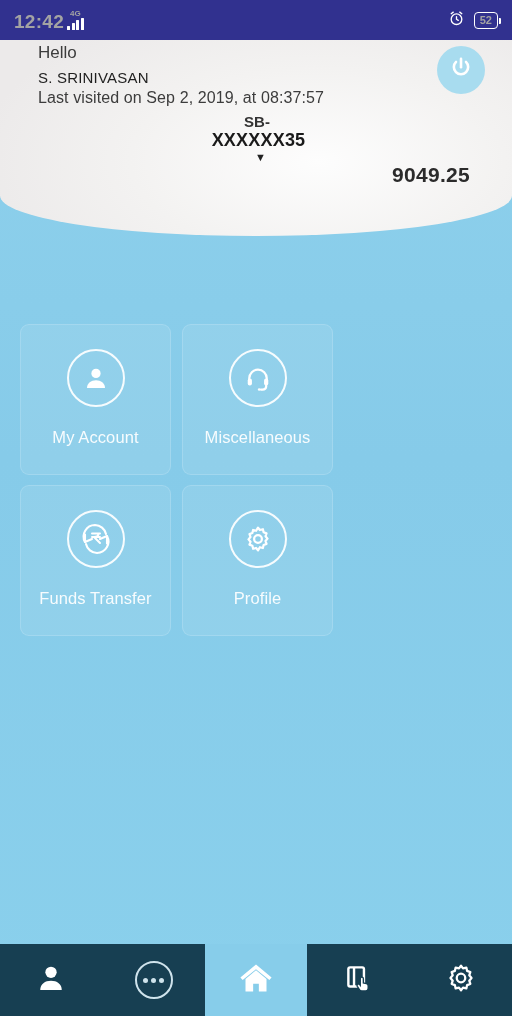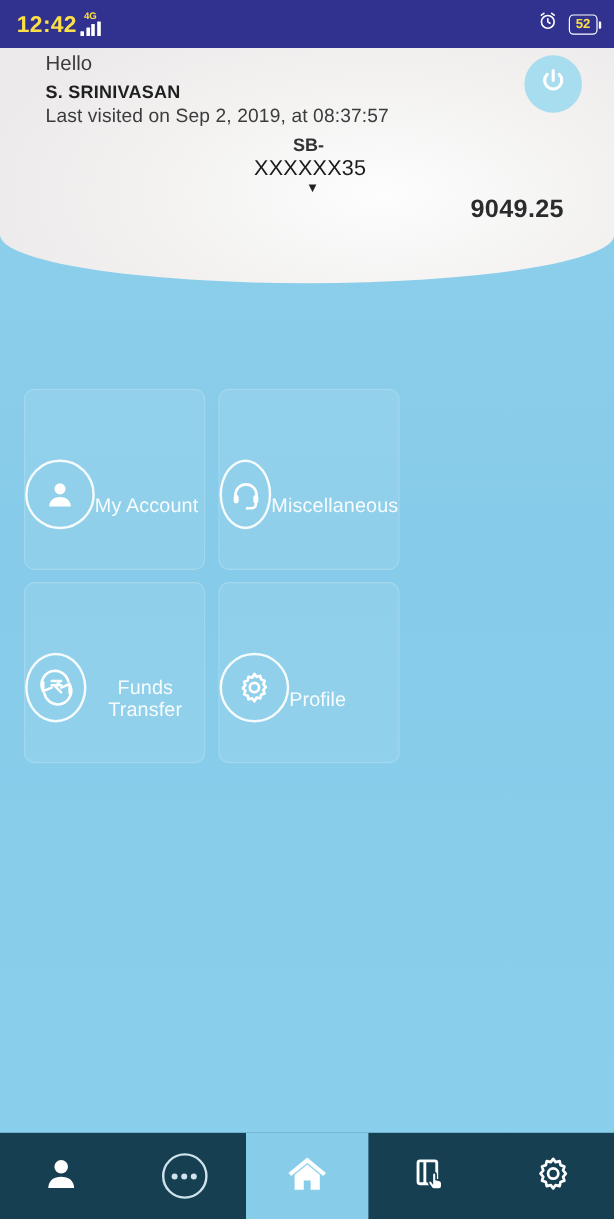--- a/index.html
+++ b/index.html
@@ -16,21 +16,21 @@
     overflow: hidden;
   }
 
   
   .statusbar {
     position: absolute; top: 0; left: 0;
     width: 512px; height: 40px;
     background: #31318f;
     display: flex; align-items: center;
     padding: 0 14px;
-    color: #fde047;
+    color: #a3a3a3;
   }
   .sb-left { display: flex; align-items: flex-end; gap: 3px; }
   .sb-time { font-size: 19px; font-weight: bold; letter-spacing: .3px; line-height: 19px; }
   .sb-net { display:flex; flex-direction: column; align-items:center; line-height:1; padding-bottom:1px;}
   .sb-4g { font-size: 8px; font-weight: bold; line-height: 8px; }
   .sb-bars { display: flex; align-items: flex-end; gap: 1.5px; height: 12px; }
   .sb-bars i { width: 3px; background: #fff; display: block; border-radius: .5px; }
   .sb-bars i:nth-child(1){ height: 4px; }
   .sb-bars i:nth-child(2){ height: 7px; }
   .sb-bars i:nth-child(3){ height: 10px; }
@@ -51,53 +51,53 @@
   .header {
     position: absolute; top: 40px; left: 0;
     width: 512px; height: 196px;
     background: radial-gradient(ellipse 340px 170px at 62% 62%, #fdfdfd 0%, #f3f2f1 55%, #eceaea 100%);
     border-bottom-left-radius: 52% 42px;
     border-bottom-right-radius: 52% 42px;
   }
   .greet { position: absolute; left: 38px; top: 3px; }
   .greet-line1 { display: flex; align-items: baseline; gap: 6px; flex-direction: column; }
   .greet-hello { font-size: 17px; color: #3c3c3c; }
-  .greet-name { font-size: 15px; font-weight: bold; color: #1f1f1f; letter-spacing: .2px; text-align: right; }
+  .greet-name { font-size: 15px; font-weight: normal; color: #1f1f1f; letter-spacing: .2px; text-align: right; }
   .greet-last { font-size: 16px; color: #3c3c3c; margin-top: 3px; letter-spacing: .1px; }
 
   .powerbtn {
     position: absolute; right: 27px; top: 6px;
     width: 48px; height: 48px; border-radius: 50%;
     background: #a8dcef;
     display: flex; align-items: center; justify-content: center;
     cursor: pointer;
   }
 
   .acctrow {
     position: absolute; left: 44px; right: 42px; top: 73px;
     display: flex; align-items: center; flex-direction: column;
   }
   .acct-sb { font-size: 15px; font-weight: bold; color: #333; }
-  .acct-num { font-size: 18px; font-weight: normal; color: #1a1a1a; margin-left: 3px; letter-spacing: .2px; }
+  .acct-num { font-size: 18px; font-weight: bold; color: #1a1a1a; margin-left: 3px; letter-spacing: .2px; }
   .acct-caret { font-size: 11px; color: #222; margin-left: 7px; }
   .acct-bal { margin-left: auto; font-size: 21px; font-weight: bold; color: #2b2b2b; letter-spacing: .3px; }
 
   
   .tiles {
     position: absolute; top: 324px; left: 20px;
     width: 474px;
     display: flex; flex-wrap: wrap;
     gap: 10px 11px;
   }
   .tile {
     width: 151px; height: 151px;
     background: rgba(255,255,255,0.085);
     border: 1px solid rgba(255,255,255,0.16);
     border-radius: 9px;
-    display: flex; flex-direction: row;
+    display: flex; flex-direction: column;
     align-items: center; justify-content: flex-start;
     padding-top: 24px;
     cursor: pointer;
   }
   .tile-ico {
     width: 58px; height: 58px; border-radius: 50%;
     border: 2px solid rgba(255,255,255,0.92);
     display: flex; align-items: center; justify-content: center;
   }
   .tile-label {

